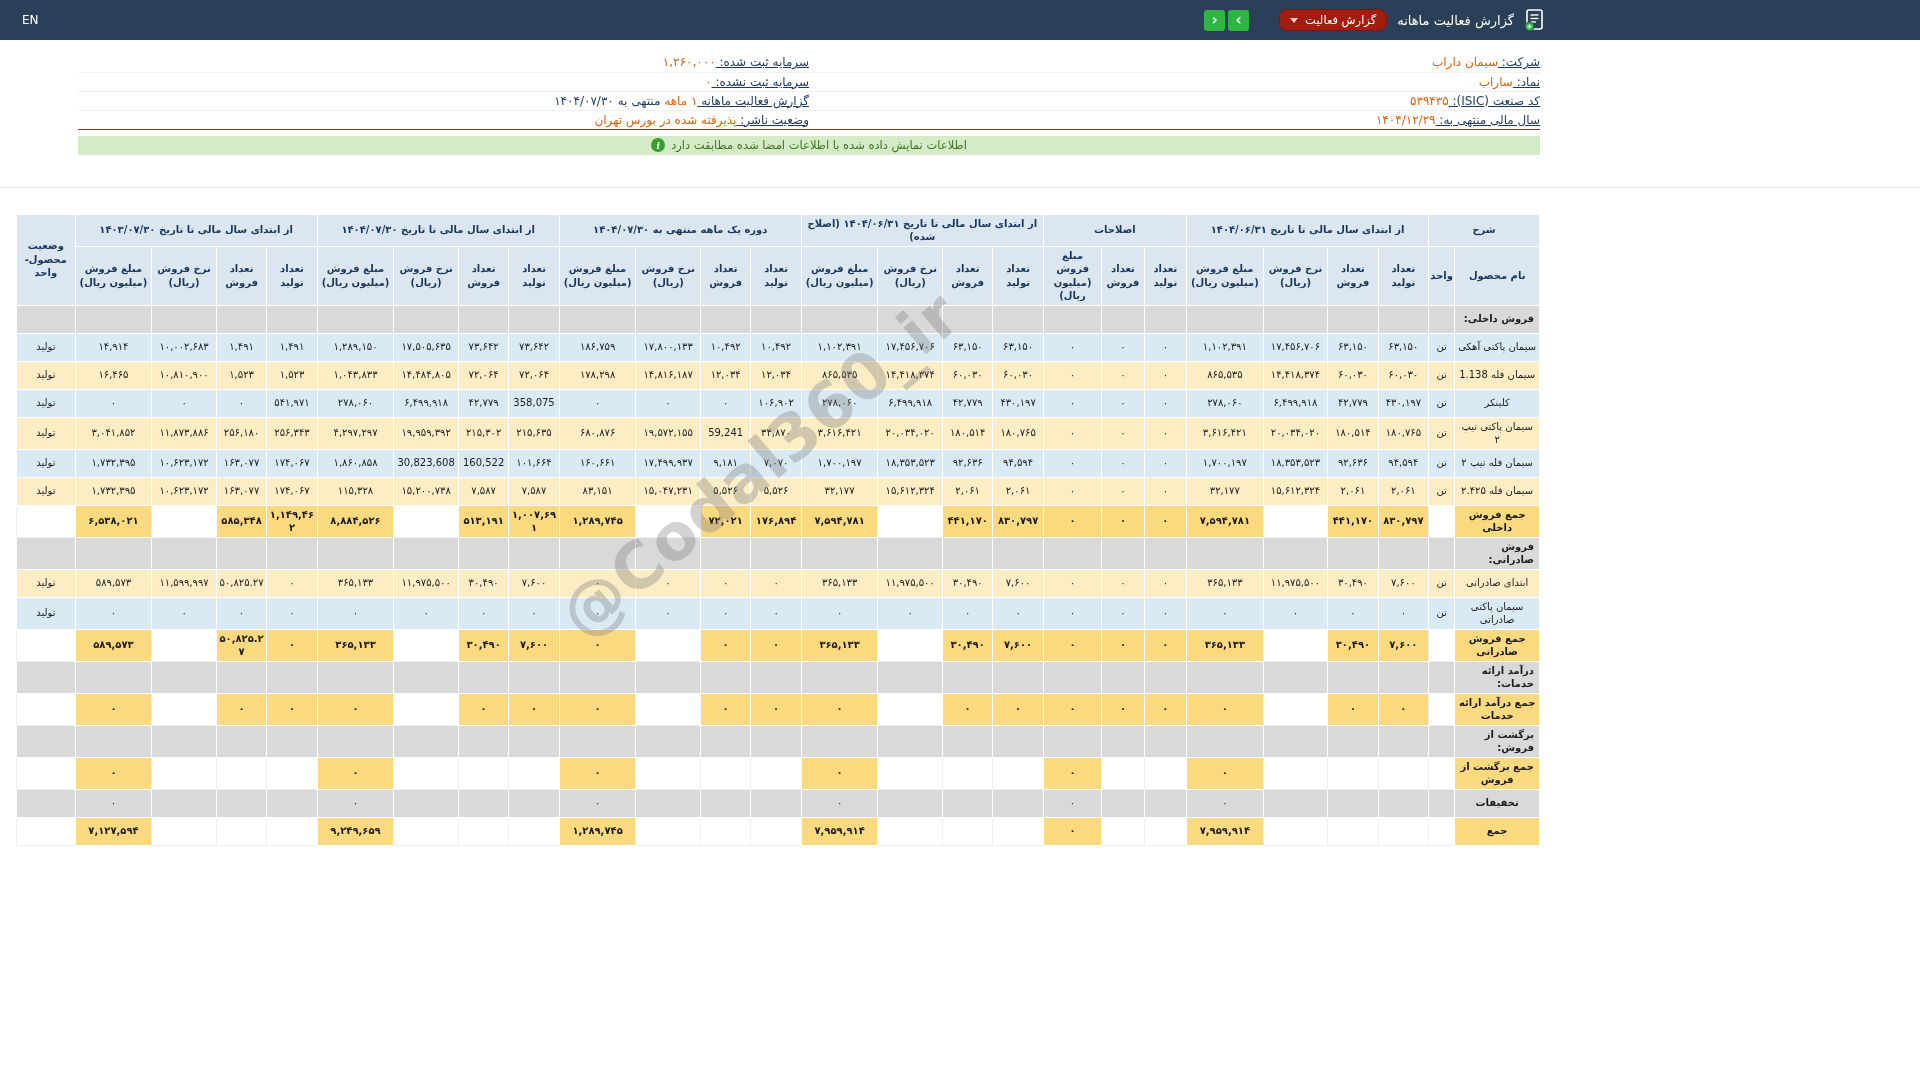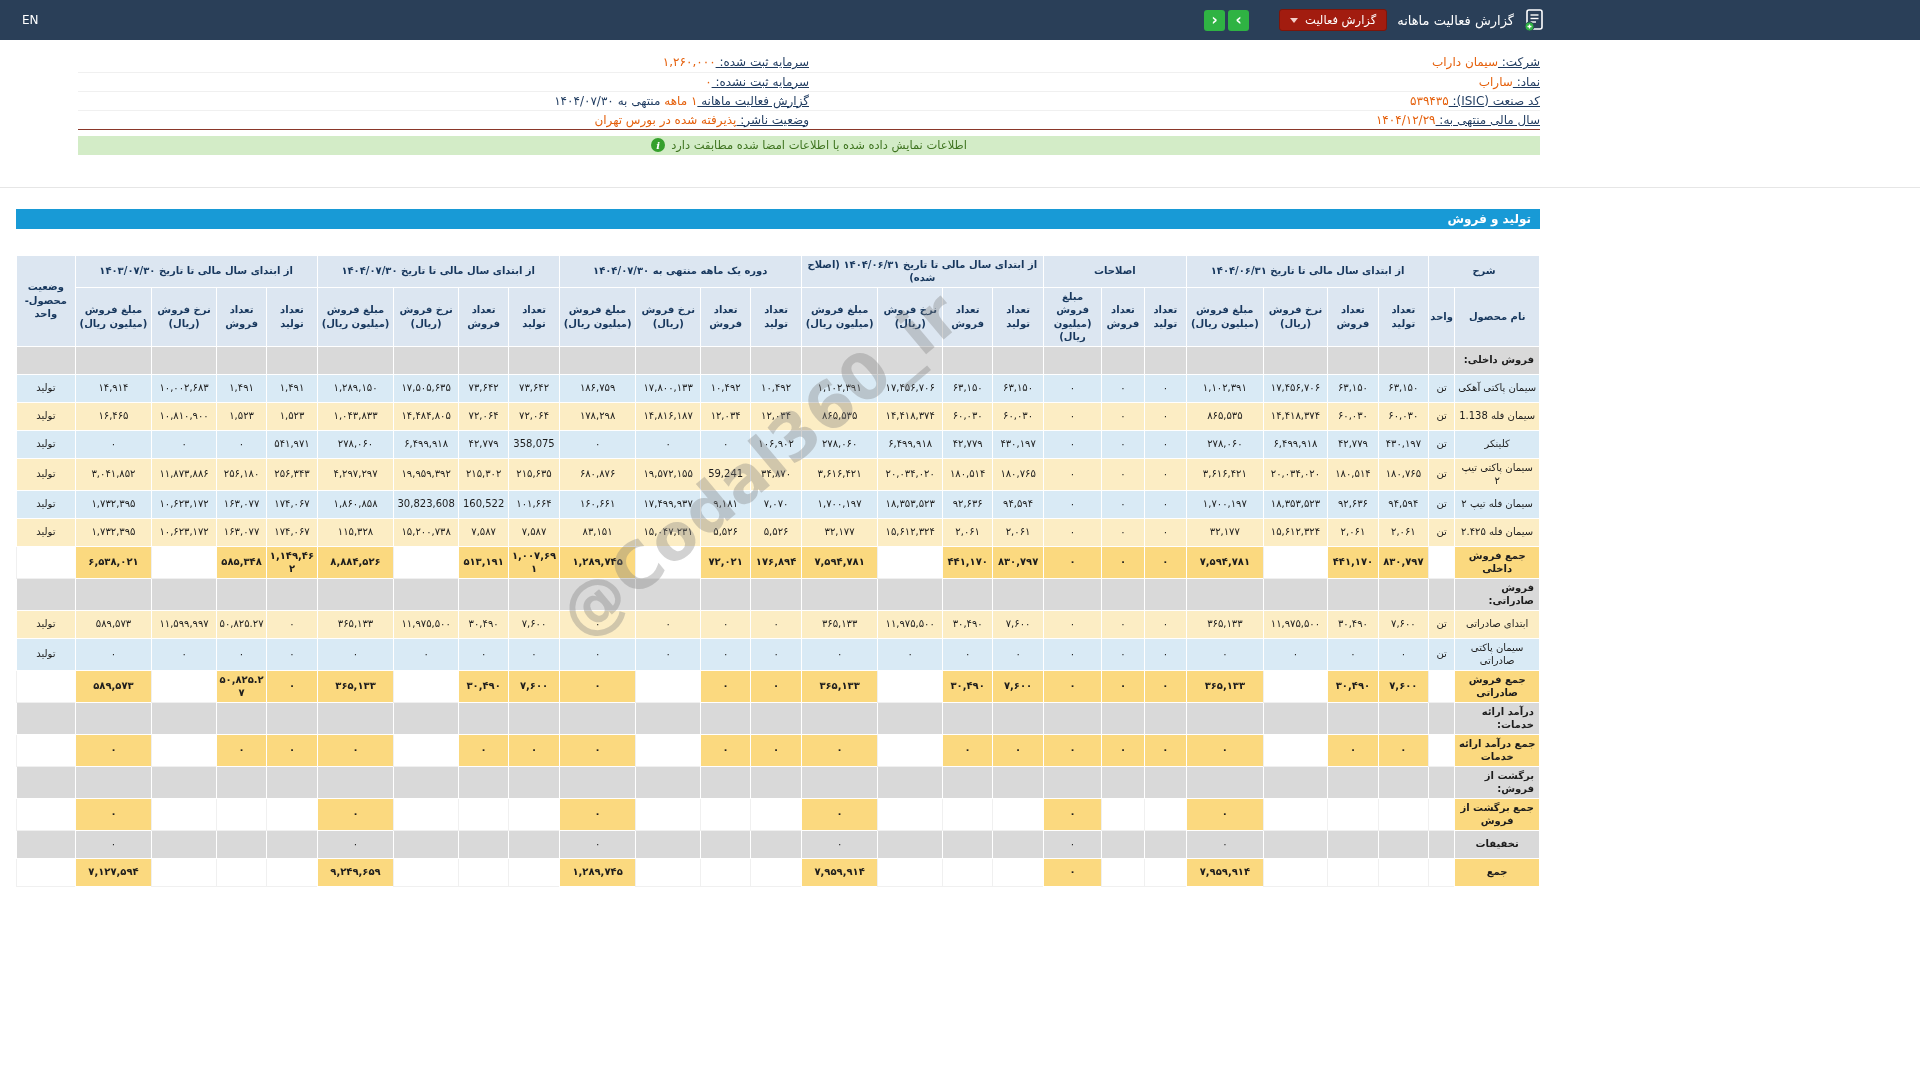--- a/index.html
+++ b/index.html
@@ -10,21 +10,21 @@
   }
   .shell{width:1556px;margin:0 auto 0 0;}
 
   
   .topbar{height:40px;background:#2a3f58;width:100%;}
   .topbar-inner{display:flex;justify-content:space-between;align-items:center;height:40px;padding:0 10px 0 22px;}
   .topbar-right{display:flex;align-items:center;gap:10px;}
   .topbar-title{color:#fff;font-size:13px;}
   .report-dropdown{
     display:flex;align-items:center;gap:7px;background:#a21c0f;border:1px solid #7d150a;
-    color:#fff;font-size:11.5px;padding:3px 10px;border-radius:3px;cursor:pointer;
+    color:#fff;font-size:11.5px;padding:3px 10px;border-radius:8px;cursor:pointer;
     font-family:inherit;
   }
   .caret{width:0;height:0;border-left:4px solid transparent;border-right:4px solid transparent;border-top:5px solid #f3d0c9;display:inline-block;}
   .nav-group{display:flex;gap:3px;margin-right:20px;}
   .nav-btn{
     width:21px;height:21px;background:#2fb343;border:none;border-radius:3px;color:#fff;
     font-weight:bold;font-size:15px;line-height:19px;text-align:center;padding:0;cursor:pointer;
     font-family:inherit;
   }
   .en-link{color:#fff;font-size:12px;text-decoration:none;direction:ltr;cursor:pointer;}
@@ -145,21 +145,20 @@
     <span>اطلاعات نمایش داده شده با اطلاعات امضا شده مطابقت دارد</span>
     <span class="info-icon">i</span>
   </div>
 
 </div>
 
 <hr class="page-divider">
 
 <div class="shell">
   <section class="report-wrap">
-    <div class="section-bar">تولید و فروش</div>
     <table class="data-table">
       <colgroup>
         <col style="width:84px">
           <col style="width:26px">
         <col style="width:50px">
           <col style="width:50px">
           <col style="width:64px">
           <col style="width:76px">
         <col style="width:42px">
           <col style="width:42px">

